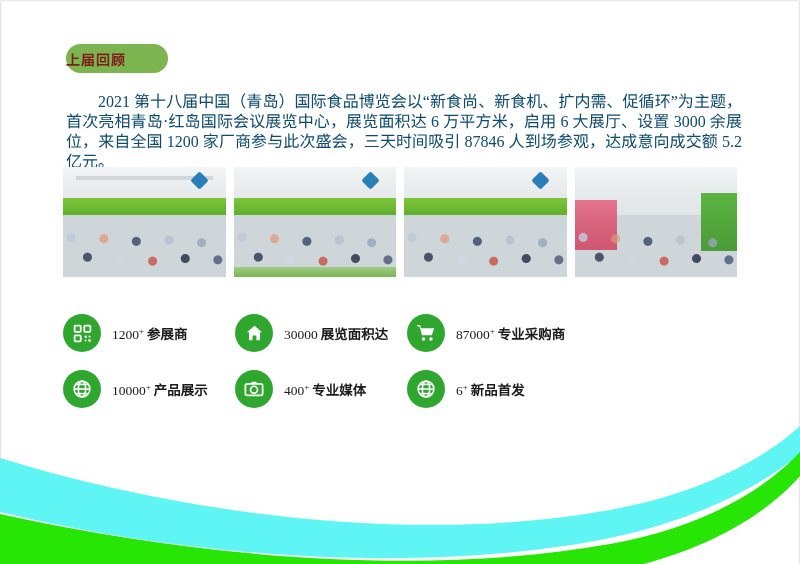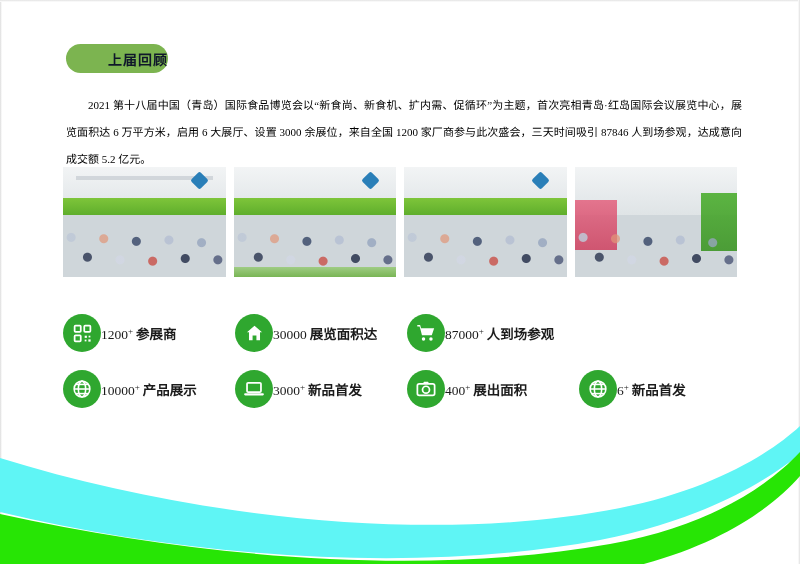--- a/index.html
+++ b/index.html
@@ -44,39 +44,39 @@
 
   
   .badge {
     position: absolute;
     left: 66px;
     top: 44px;
     width: 102px;
     height: 29px;
     border-radius: 15px;
     background: #7cb450;
-    color: #0f172a;
+    color: #7f1d1d;
     font-family: "Liberation Sans", "DejaVu Sans", sans-serif;
     font-size: 14px;
     font-weight: bold;
     letter-spacing: 1px;
     display: flex;
     align-items: center;
-    justify-content: flex-end;
+    justify-content: flex-start;
   }
 
   
   .intro {
     position: absolute;
     left: 66px;
     top: 92px;
     width: 676px;
-    font-size: 11px;
-    line-height: 27px;
-    color: #000000;
+    font-size: 16px;
+    line-height: 20px;
+    color: #0c4a6e;
     text-align: justify;
     text-indent: 2em;
     font-family: "Liberation Serif", "DejaVu Serif", serif;
   }
 
   
   .photos {
     position: absolute;
     left: 63px;
     top: 167px;
@@ -202,20 +202,21 @@
     height: 38px;
     min-width: 38px;
     border-radius: 50%;
     background: #2fa72f;
     display: flex;
     align-items: center;
     justify-content: center;
   }
   .stat-icon svg { display: block; }
   .stat-label {
+    margin-left: 11px;
     font-size: 13.5px;
     color: #1b1b1b;
     white-space: nowrap;
     font-family: "Liberation Serif", "DejaVu Serif", serif;
   }
   .stat-label .num {
     font-family: "Liberation Serif", "DejaVu Serif", serif;
   }
   .stat-label .plus {
     font-size: 9px;
@@ -320,59 +321,50 @@
 
 
       <div class="stat">
         <span class="stat-icon">
           <svg width="22" height="22" viewBox="0 0 24 24" fill="#ffffff">
             <path d="M2.5 3.4h3.1l1 3.4h14.3l-2.6 7.6H7.6L6 8.1 5 4.9H2.5z"></path>
             <circle cx="9.3" cy="18.6" r="1.9"></circle>
             <circle cx="17.4" cy="18.6" r="1.9"></circle>
           </svg>
         </span>
-        <span class="stat-label"><span class="num">87000</span><span class="plus">+</span><span class="spacer"></span><span class="txt">人到场参观</span></span>
+        <span class="stat-label"><span class="num">87000</span><span class="plus">+</span><span class="spacer"></span><span class="txt">专业采购商</span></span>
       </div>
 
     </div>
 
     <div class="stat-row">
 
       <div class="stat">
         <span class="stat-icon">
           <svg width="22" height="22" viewBox="0 0 24 24" fill="none" stroke="#ffffff" stroke-width="1.7">
             <circle cx="12" cy="12" r="8.6"></circle>
             <ellipse cx="12" cy="12" rx="4" ry="8.6"></ellipse>
             <line x1="3.4" y1="12" x2="20.6" y2="12"></line>
             <line x1="5" y1="7" x2="19" y2="7"></line>
             <line x1="5" y1="17" x2="19" y2="17"></line>
           </svg>
         </span>
         <span class="stat-label"><span class="num">10000</span><span class="plus">+</span><span class="spacer"></span><span class="txt">产品展示</span></span>
       </div>
 
-      <div class="stat">
-        <span class="stat-icon">
-          <svg width="22" height="22" viewBox="0 0 24 24" fill="none" stroke="#ffffff" stroke-width="1.9">
-            <rect x="4.4" y="5.2" width="15.2" height="10.2" rx="1.2"></rect>
-            <path d="M2.4 17.8h19.2" stroke-width="2.4" stroke-linecap="round"></path>
-          </svg>
-        </span>
-        <span class="stat-label"><span class="num">3000</span><span class="plus">+</span><span class="spacer"></span><span class="txt">新品首发</span></span>
-      </div>
 
       <div class="stat">
         <span class="stat-icon">
           <svg width="22" height="22" viewBox="0 0 24 24" fill="none" stroke="#ffffff" stroke-width="1.9">
             <rect x="2.6" y="6.4" width="18.8" height="12.6" rx="2"></rect>
             <path d="M8.4 6.4l1.5-2.4h4.2l1.5 2.4" fill="#ffffff" stroke="none"></path>
             <circle cx="12" cy="12.8" r="3.8"></circle>
           </svg>
         </span>
-        <span class="stat-label"><span class="num">400</span><span class="plus">+</span><span class="spacer"></span><span class="txt">展出面积</span></span>
+        <span class="stat-label"><span class="num">400</span><span class="plus">+</span><span class="spacer"></span><span class="txt">专业媒体</span></span>
       </div>
 
       <div class="stat">
         <span class="stat-icon">
           <svg width="22" height="22" viewBox="0 0 24 24" fill="none" stroke="#ffffff" stroke-width="1.7">
             <circle cx="12" cy="12" r="8.6"></circle>
             <ellipse cx="12" cy="12" rx="4" ry="8.6"></ellipse>
             <line x1="3.4" y1="12" x2="20.6" y2="12"></line>
             <line x1="5" y1="7" x2="19" y2="7"></line>
             <line x1="5" y1="17" x2="19" y2="17"></line>

